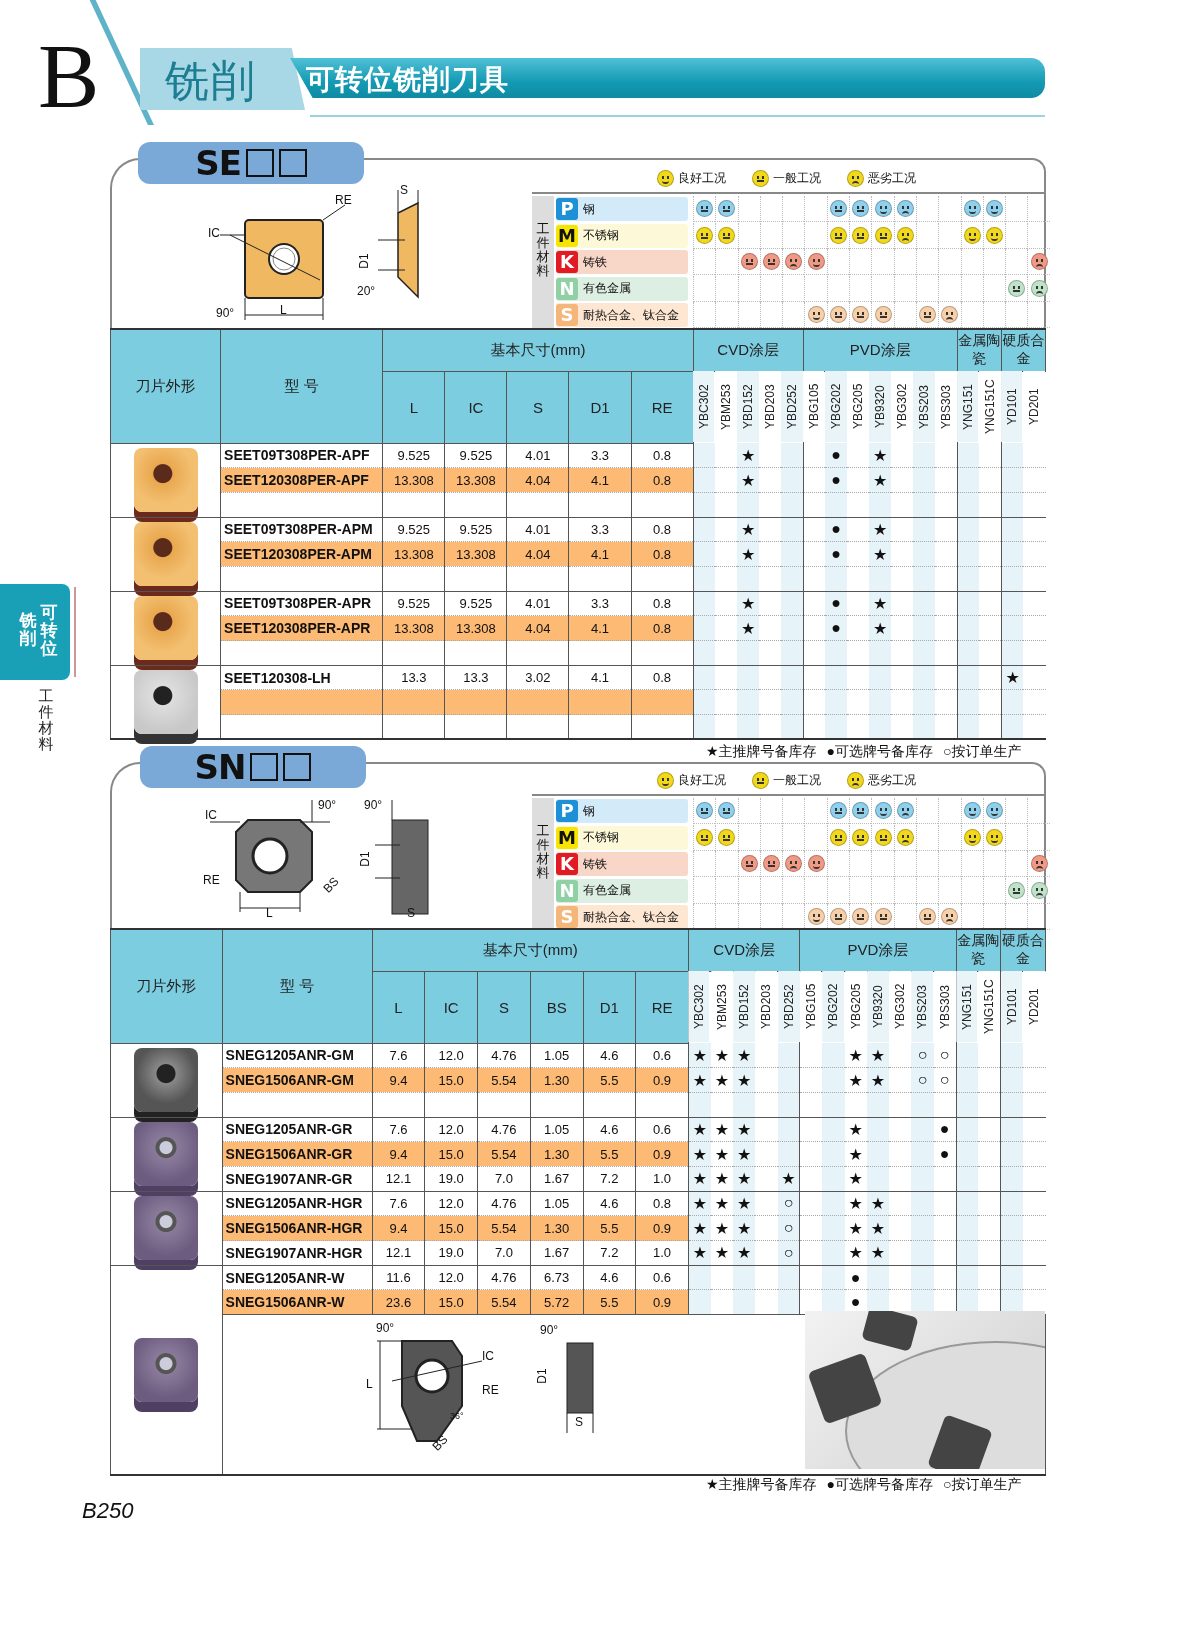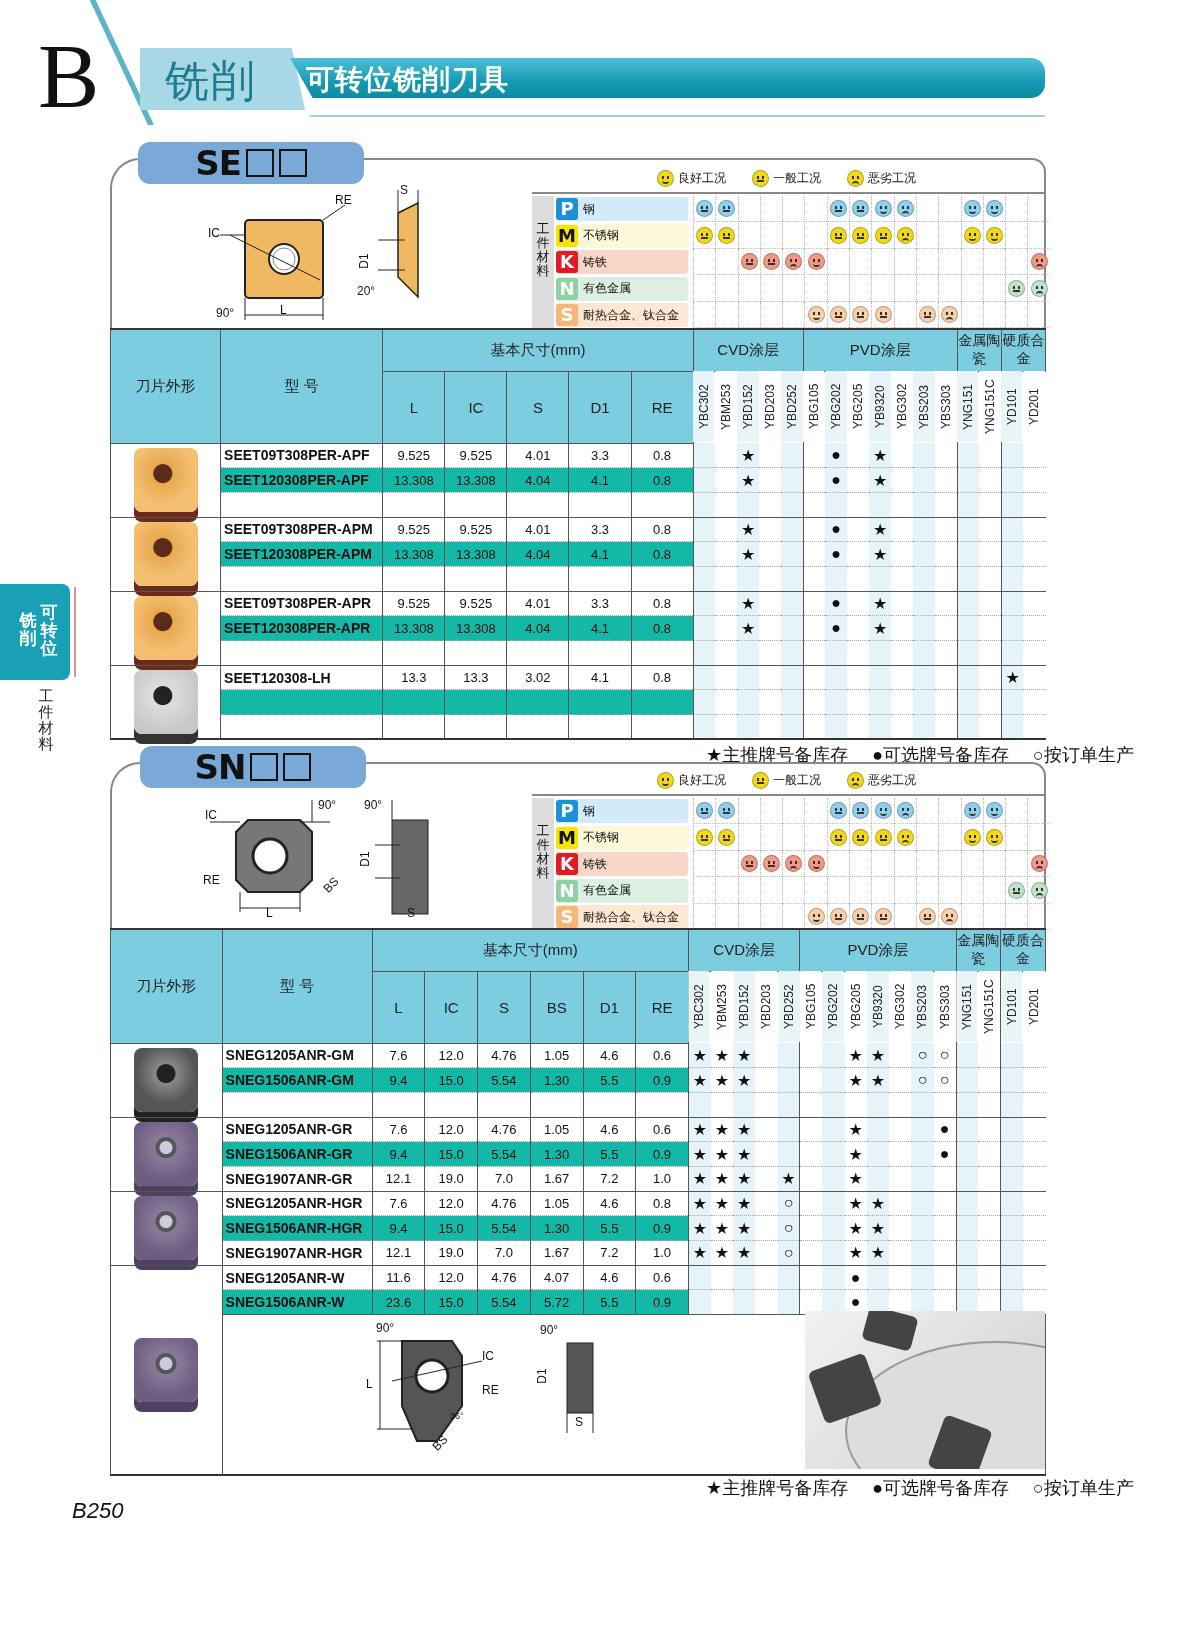--- a/index.html
+++ b/index.html
@@ -52,30 +52,30 @@
   table.spec th.vert { writing-mode: vertical-rl; transform: rotate(180deg); font-size: 12px; padding: 4px 0; height: 72px; white-space: nowrap; border: none; border-top: 1px solid #555; }
   table.spec th.vertcell { background: #e8f4f8; }
   table.spec th.vertcell.alt { background: #fff; }
   table.spec td { border-left: 1px solid #555; border-right: 1px solid #555; height: 24.7px; text-align: center; border-bottom: 1px dotted #aaa; }
   table.spec td.model { text-align: left; font-weight: bold; padding-left: 3px; font-family: "Liberation Sans", sans-serif; font-size: 14px; }
   table.spec td.img { border-bottom: 1px solid #555; vertical-align: middle; }
   table.spec tr.grpend td { border-bottom: 1px solid #555; }
   table.spec td.g { border-left: none; border-right: none; width: 22px; font-size: 16px; }
   table.spec td.g.alt { background: #e6f3f8; }
   table.spec td.g.bl { border-left: 1px solid #555; }
-  table.spec tr.shade td.num, table.spec tr.shade td.model { background: #14b8a6; }
+  table.spec tr.shade td.num, table.spec tr.shade td.model { background: #fdba74; }
 
   .insert { width: 64px; height: 64px; margin: 0 auto; border-radius: 8px; }
   .ins-gold { background: radial-gradient(circle at 45% 40%, #5a2a1a 0 9px, #e9a84f 10px, #f3c072 60%); box-shadow: 0 10px 0 #6b2a1c; }
   .ins-silver { background: radial-gradient(circle at 45% 40%, #222 0 9px, #ddd 10px, #c8c8c8 70%); box-shadow: 0 10px 0 #333; }
   .ins-dark { background: radial-gradient(circle at 50% 40%, #222 0 9px, #888 10px, #555 60%); box-shadow: 0 10px 0 #222; }
   .ins-purple { background: radial-gradient(circle at 50% 40%, #ccd 0 6px, #555 7px 10px, #8a7a9a 11px, #6b5c80 70%); box-shadow: 0 10px 0 #4e3f63; }
 
-  .foot { position: absolute; font-size: 18px; display: flex; gap: 24px; }
-  .pagenum { position: absolute; left: 72px; top: 1498px; font-size: 22px; font-style: italic; }
+  .foot { position: absolute; font-size: 14px; display: flex; gap: 10px; }
+  .pagenum { position: absolute; left: 82px; top: 1498px; font-size: 22px; font-style: italic; }
   .pagenum b { font-weight: normal; }
   .lbl { position: absolute; font-size: 12px; color: #111; }
 </style>
 </head>
 <body>
 
 <div class="hdr">
   <div class="slant"></div>
   <div class="bigB">B</div>
   <div class="tabBox"></div>
@@ -1213,21 +1213,21 @@
         <td class="g"></td>
       </tr>
       <tr class="">
         <td class="img" rowspan="3">
           <div class="insert ins-purple"></div>
         </td>
         <td class="model">SNEG1205ANR-W</td>
         <td class="num">11.6</td>
         <td class="num">12.0</td>
         <td class="num">4.76</td>
-        <td class="num">4.07</td>
+        <td class="num">6.73</td>
         <td class="num">4.6</td>
         <td class="num">0.6</td>
         <td class="g alt bl"></td>
         <td class="g"></td>
         <td class="g alt"></td>
         <td class="g"></td>
         <td class="g alt"></td>
         <td class="g bl"></td>
         <td class="g alt"></td>
         <td class="g">●</td>

